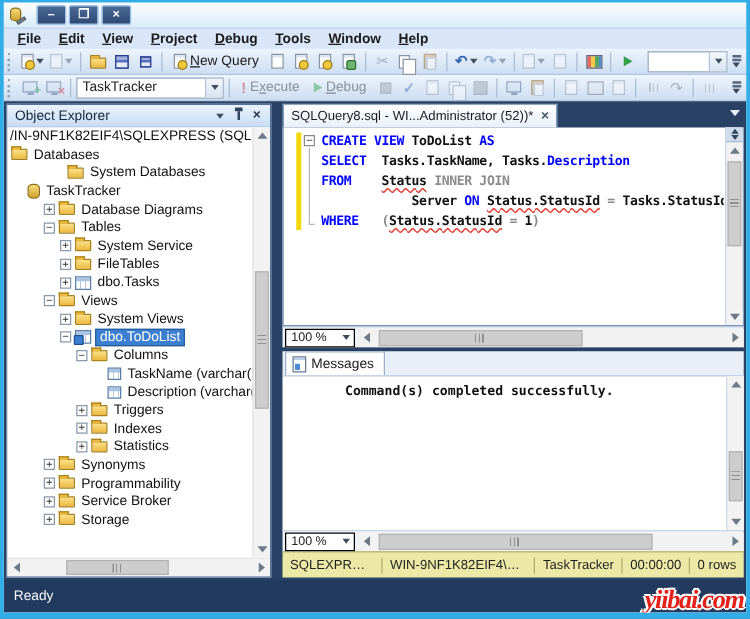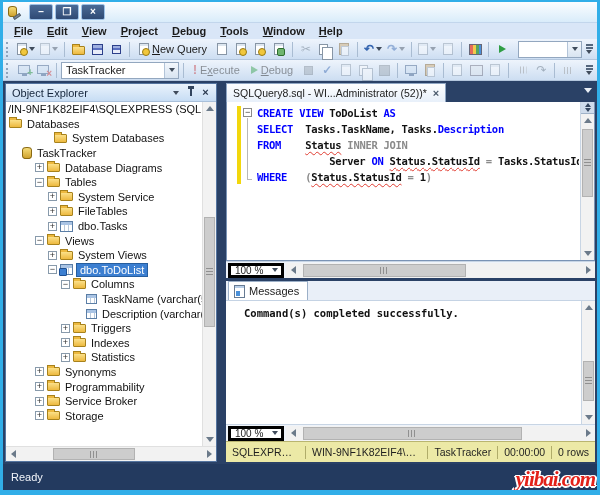--- a/index.html
+++ b/index.html
@@ -120,29 +120,29 @@
   .colbox { position:absolute; left:-14px; top:3px; width:9px; height:9px; border:1px solid #8a8a8a; background:#fff; font-size:9px; line-height:7px; text-align:center; color:#333; font-family:"Liberation Sans",sans-serif; font-weight:normal; }
   .tok-kw { color:#0000ff; }
   .tok-id { color:#111; }
   .tok-gray { color:#8a8a8a; }
   .sq { text-decoration:underline; text-decoration-style:wavy; text-decoration-color:#e03c31; text-decoration-thickness:1px; text-underline-offset:2px; }
   .vsplit { height:12px; background:#cfdcec; border-bottom:1px solid #9fb2c8; display:flex; flex-direction:column; align-items:center; justify-content:center; gap:1px; flex:none; }
   .vsplit i { display:block; width:0; height:0; }
   .vsplit .u { border-left:3px solid transparent; border-right:3px solid transparent; border-bottom:4px solid #33455e; }
   .vsplit .d { border-left:3px solid transparent; border-right:3px solid transparent; border-top:4px solid #33455e; }
   .pane-bottom { height:17px; background:#eef3fa; display:flex; align-items:center; flex:none; border-top:1px solid #c8d5e4; }
-  .zoom-combo { width:56px; height:15px; margin:0 2px; background:#fff; border:3px solid #000000; font-size:10px; color:#222; display:flex; align-items:center; padding-left:4px; position:relative; flex:none; }
+  .zoom-combo { width:56px; height:15px; margin:0 2px; background:#fff; border:1px solid #000000; font-size:10px; color:#222; display:flex; align-items:center; padding-left:4px; position:relative; flex:none; }
   .zoom-combo .caret { position:absolute; right:3px; }
   .gap3 { height:3px; background:#2a4166; flex:none; }
   .msg-tabs { height:20px; background:#e9eff8; display:flex; align-items:flex-end; padding-left:2px; flex:none; border-bottom:1px solid #c5d3e4; }
   .msg-tab { background:#fff; border:1px solid #9cb0c8; border-bottom:none; height:19px; display:flex; align-items:center; gap:4px; padding:0 8px 0 5px; font-size:11px; color:#1b1b1b; }
   .ic-msgs { width:11px; height:13px; background:#fff; border:1px solid #667a92; box-shadow:inset 0 2px 0 #b9cfe8; position:relative; }
   .ic-msgs::after { content:""; position:absolute; left:1px; bottom:1px; width:4px; height:5px; background:#4a90d9; }
   .msg-body { flex:1; background:#fff; position:relative; min-height:0; }
-  .msg-text { font-family:"DejaVu Sans Mono", monospace; font-size:10.5px; font-weight:bold; color:#111; padding:6px 0 0 18px; }
+  .msg-text { font-family:"DejaVu Sans Mono", monospace; font-size:10.5px; font-weight:bold; color:#111; padding:6px 0 0 18px;margin-left:32px; }
   .khaki { height:21px; background:#ece9a6; border-top:1px solid #b9b570; display:flex; align-items:center; font-size:10.5px; color:#1f1f1f; flex:none; overflow:hidden; }
   .kseg { padding:0 6px; white-space:nowrap; overflow:hidden; text-overflow:ellipsis; flex:none; }
   .kseg.shrink { flex:0 1 auto; min-width:0; }
   .ksep { width:1px; height:13px; background:#b0ac6a; flex:none; }
 
   
   .statusbar { height:26px; background:#233a5f; display:flex; align-items:center; padding:0 8px; flex:none; position:relative; }
   .ready { font-size:11px; color:#f2f5fa; }
   .watermark { position:absolute; right:2px; bottom:-2px; font-family:"Liberation Serif", serif; font-weight:bold; font-style:italic; font-size:21px; color:#e32119; letter-spacing:-1px;
     text-shadow:-1px -1px 0 #fff, 1px -1px 0 #fff, -1px 1px 0 #fff, 1px 1px 0 #fff, 0 2px 0 #fff, 2px 0 0 #fff, -2px 0 0 #fff; z-index:5; }

